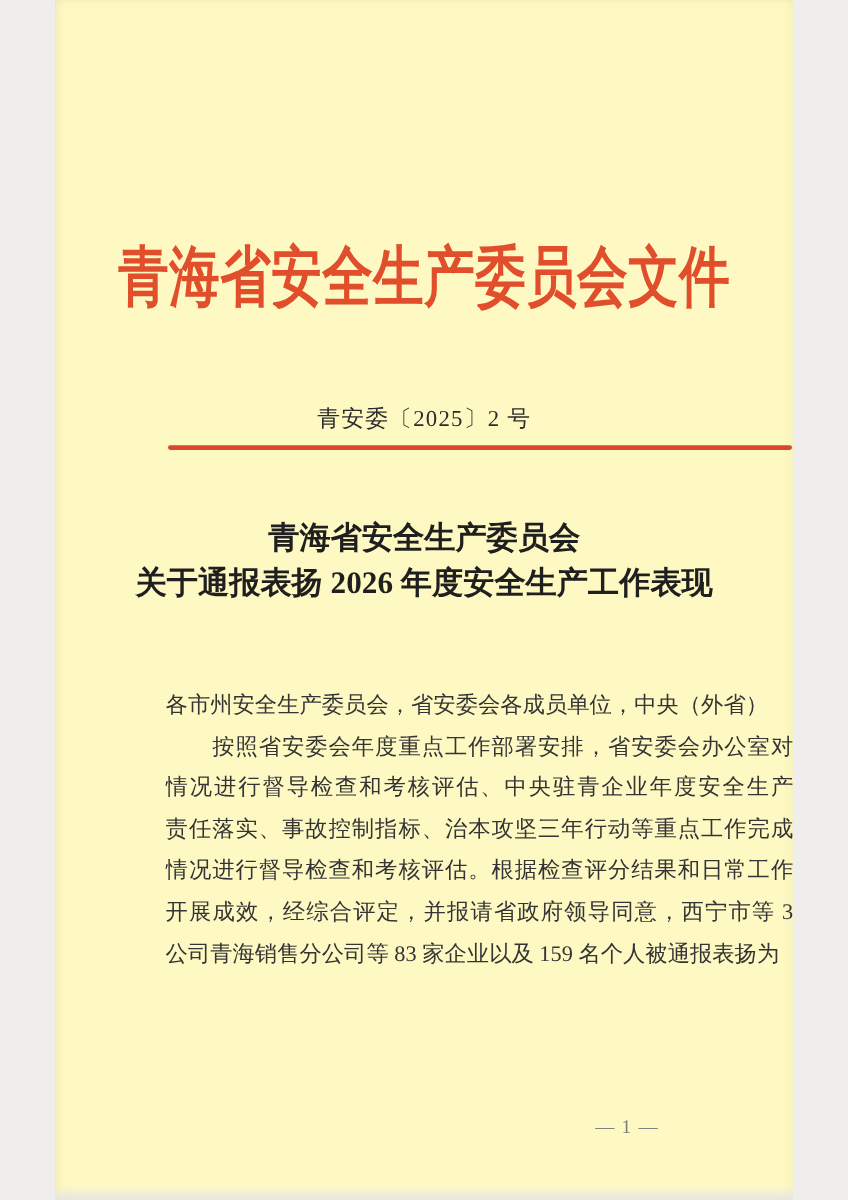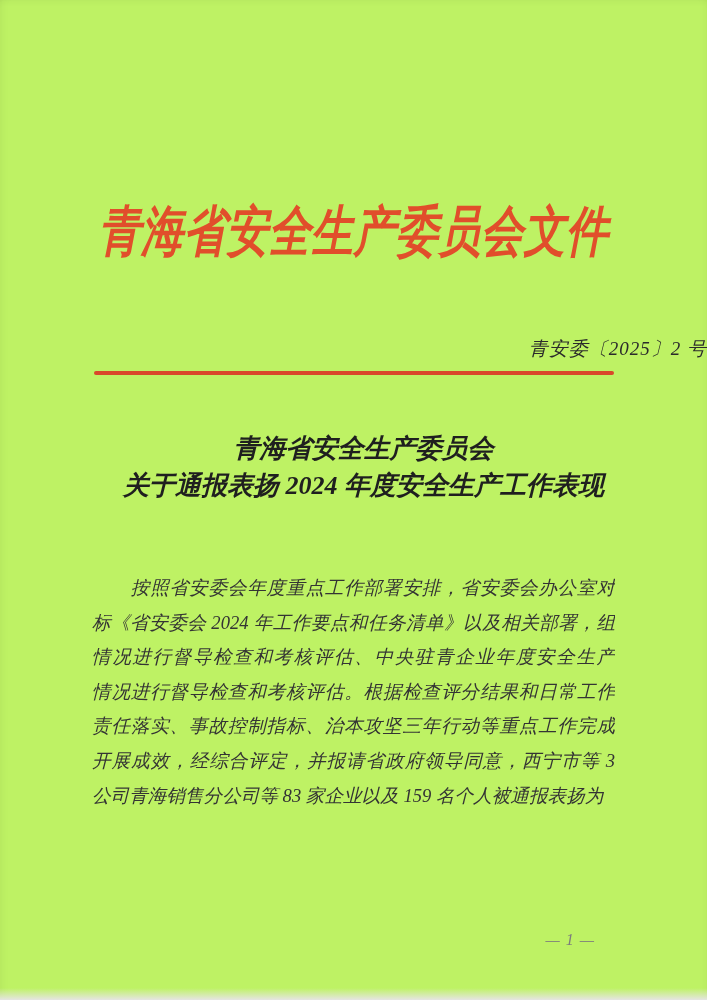--- a/index.html
+++ b/index.html
@@ -1,30 +1,29 @@
 <!DOCTYPE html>
 <html><head>
 <meta charset="utf-8">
 <style>
   html, body { margin: 0; padding: 0; background: #efeeec; }
   * { box-sizing: border-box; }
 
   .scan {
     position: relative;
-    width: 707px;
+    width: 615px;
     height: 1000px;
     margin: 0 auto;
-    background: #bef264;
+    background: #fef9c3;
     overflow: hidden;
     font-family: "Liberation Serif", serif;
     box-shadow:
       inset 0 6px 10px -8px rgba(0,0,0,0.10),
       inset 8px 0 12px -10px rgba(0,0,0,0.10),
       inset -8px 0 12px -10px rgba(0,0,0,0.07);
-    font-style: italic;
   }
 
   
   .red-head {
     position: absolute;
     top: 201px;
     left: 0;
     width: 100%;
     text-align: center;
     color: #e14e2b;
@@ -36,21 +35,21 @@
     transform-origin: 50% 0;
     white-space: nowrap;
   }
 
   
   .doc-no {
     position: absolute;
     top: 336px;
     left: 0;
     width: 100%;
-    text-align: right;
+    text-align: center;
     font-size: 19px;
     color: #2b2b2b;
     letter-spacing: 1px;
   }
 
   
   .red-rule {
     position: absolute;
     top: 371px;
     left: 94px;
@@ -64,21 +63,20 @@
   .doc-title {
     position: absolute;
     top: 430px;
     left: 0;
     width: 100%;
     text-align: center;
     font-size: 26px;
     line-height: 37px;
     font-weight: bold;
     color: #1f1f1f;
-    margin-left: 10px;
   }
   .title-line { white-space: nowrap; }
 
   
   .body-text {
     position: absolute;
     top: 571px;
     left: 92px;
     width: 523px;
     font-size: 18.6px;
@@ -124,32 +122,32 @@
 <div class="scan">
 
   <div class="red-head">青海省安全生产委员会文件</div>
 
   <div class="doc-no">青安委〔2025〕2 号</div>
 
   <div class="red-rule"></div>
 
   <div class="doc-title">
       <div class="title-line">青海省安全生产委员会</div>
-      <div class="title-line">关于通报表扬 2024 年度安全生产工作表现</div>
+      <div class="title-line">关于通报表扬 2026 年度安全生产工作表现</div>
     </div>
 
   <div class="body-text">
     <div class="block">
+        <div class="line">各市州安全生产委员会，省安委会各成员单位，中央（外省）</div>
       </div>
     <div class="block">
         <div class="line">　　按照省安委会年度重点工作部署安排，省安委会办公室对</div>
-        <div class="line">标《省安委会 2024 年工作要点和任务清单》以及相关部署，组</div>
         <div class="line">情况进行督导检查和考核评估、中央驻青企业年度安全生产</div>
+        <div class="line">责任落实、事故控制指标、治本攻坚三年行动等重点工作完成</div>
         <div class="line">情况进行督导检查和考核评估。根据检查评分结果和日常工作</div>
-        <div class="line">责任落实、事故控制指标、治本攻坚三年行动等重点工作完成</div>
         <div class="line">开展成效，经综合评定，并报请省政府领导同意，西宁市等 3</div>
         <div class="line">公司青海销售分公司等 83 家企业以及 159 名个人被通报表扬为</div>
       </div>
   </div>
 
   <div class="page-no">— 1 —</div>
 
   <div class="edge-bottom"></div>
 
 </div>

